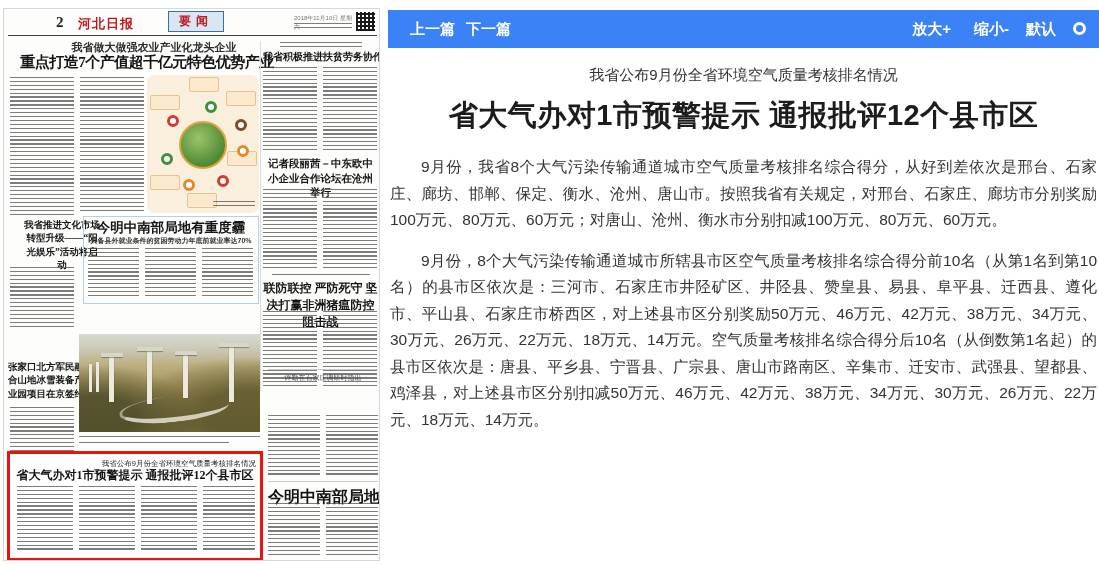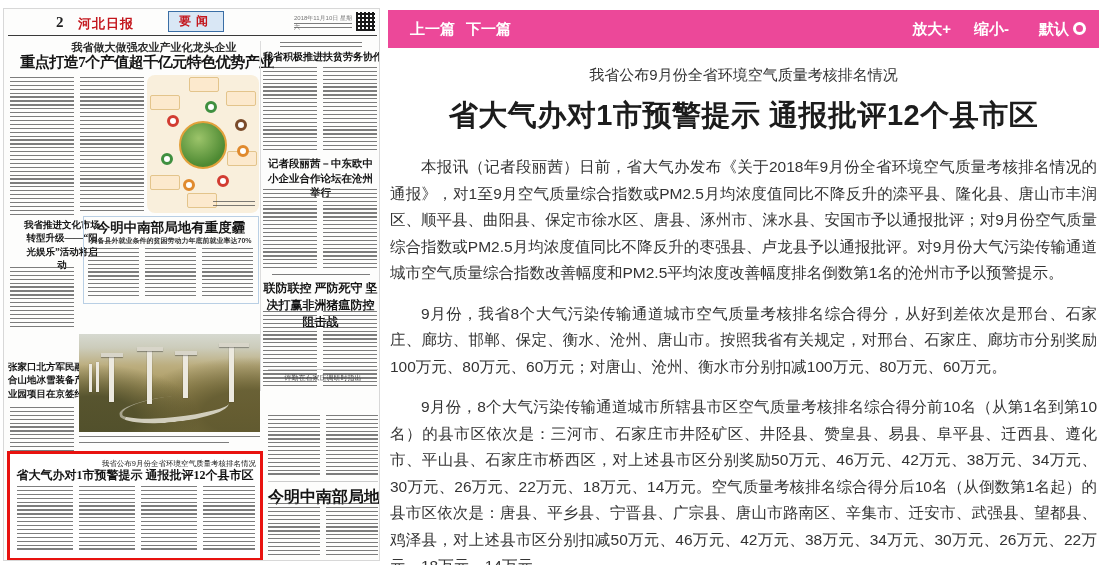--- a/index.html
+++ b/index.html
@@ -47,21 +47,21 @@
       radial-gradient(ellipse at 95% 80%,rgba(90,84,44,.8) 0 20%,transparent 50%),
       linear-gradient(180deg,#d6d9d0 0,#ccccbb 14%,#bcae7f 32%,#a9985f 55%,#968349 78%,#7e7440 100%)}
   #photo .pier{position:absolute;width:5px;background:#ece9df;box-shadow:0 0 1px rgba(0,0,0,.4)}
   #photo .beam{position:absolute;height:4px;background:#d8d5c9;box-shadow:0 1px 1px rgba(0,0,0,.35)}
   #photo .road{position:absolute;left:40px;top:62px;width:110px;height:26px;border-radius:50%;
     border-bottom:5px solid rgba(222,219,205,.9);transform:rotate(-6deg);border-left:3px solid rgba(222,219,205,.6)}
   
   #hl-box{position:absolute;left:3px;top:442px;width:256px;height:110px;
     border:3px solid #e8120f;background:#fff;cursor:pointer}
   
-  #toolbar{position:absolute;left:388px;top:10px;width:711px;height:38px;background:#ec4899}
+  #toolbar{position:absolute;left:388px;top:10px;width:711px;height:38px;background:#3b82f6}
   .tb-link{position:absolute;top:10px;font-size:15px;font-weight:700;color:#fff;cursor:pointer;
     font-family:"Liberation Sans","DejaVu Sans",sans-serif}
   .donut{display:inline-block;width:13px;height:13px;border:3.5px solid #fff;border-radius:50%;
     vertical-align:-2px;margin-left:2px}
   #reader-kicker{position:absolute;left:388px;top:66px;width:711px;text-align:center;
     font-size:15px;color:#333}
   #reader-title{position:absolute;left:388px;top:96px;width:711px;text-align:center;
     font-size:29px;font-weight:800;color:#1c1c1c;letter-spacing:0.5px}
   #body-text{position:absolute;left:390px;top:154px;width:707px}
   #body-text p{font-size:15.5px;line-height:26.5px;color:#333;text-align:justify;
@@ -168,26 +168,25 @@
       <div class="ph" style="left:131px;top:32px;width:56px;height:66px"></div>
       <div class="ph" style="left:193px;top:32px;width:52px;height:66px"></div>
     </div>
   </div>
 
   <div id="toolbar">
     <span class="tb-link" style="left:22px">上一篇</span>
     <span class="tb-link" style="left:78px">下一篇</span>
     <span class="tb-link" style="right:148px">放大+</span>
     <span class="tb-link" style="right:90px">缩小-</span>
-    <span class="tb-link" style="right:30px">默认</span>
+    <span class="tb-link" style="right:43px">默认</span>
     <span class="donut abs" style="right:13px;top:12px"></span>
   </div>
 
   <div id="reader-kicker">我省公布9月份全省环境空气质量考核排名情况</div>
   <div id="reader-title">省大气办对1市预警提示 通报批评12个县市区</div>
 
   <div id="body-text">
-    <p>本报讯（记者段丽茜）日前，省大气办发布《关于2018年9月份全省环境空气质量考核排名情况的通报》，对1至9月空气质量综合指数或PM2.5月均浓度值同比不降反升的滦平县、隆化县、唐山市丰润区、顺平县、曲阳县、保定市徐水区、唐县、涿州市、涞水县、安国市予以通报批评；对9月份空气质量综合指数或PM2.5月均浓度值同比不降反升的枣强县、卢龙县予以通报批评。对9月份大气污染传输通道城市空气质量综合指数改善幅度和PM2.5平均浓度改善幅度排名倒数第1名的沧州市予以预警提示。</p>
     <p>9月份，我省8个大气污染传输通道城市空气质量考核排名综合得分，从好到差依次是邢台、石家庄、廊坊、邯郸、保定、衡水、沧州、唐山市。按照我省有关规定，对邢台、石家庄、廊坊市分别奖励100万元、80万元、60万元；对唐山、沧州、衡水市分别扣减100万元、80万元、60万元。</p>
     <p>9月份，8个大气污染传输通道城市所辖县市区空气质量考核排名综合得分前10名（从第1名到第10名）的县市区依次是：三河市、石家庄市井陉矿区、井陉县、赞皇县、易县、阜平县、迁西县、遵化市、平山县、石家庄市桥西区，对上述县市区分别奖励50万元、46万元、42万元、38万元、34万元、30万元、26万元、22万元、18万元、14万元。空气质量考核排名综合得分后10名（从倒数第1名起）的县市区依次是：唐县、平乡县、宁晋县、广宗县、唐山市路南区、辛集市、迁安市、武强县、望都县、鸡泽县，对上述县市区分别扣减50万元、46万元、42万元、38万元、34万元、30万元、26万元、22万元、18万元、14万元。</p>
   </div>
 
 </div>
 
 </body></html>

